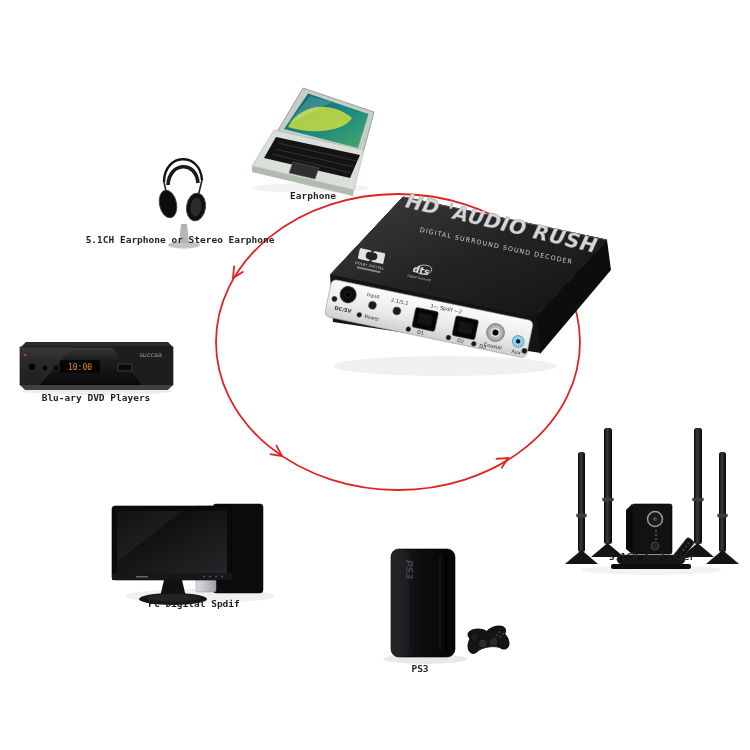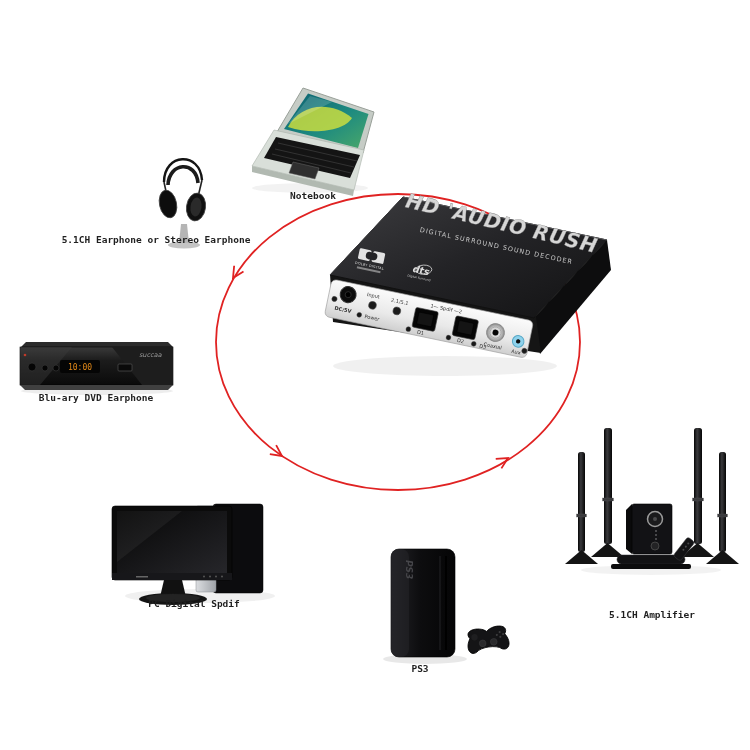--- a/index.html
+++ b/index.html
@@ -262,19 +262,19 @@
 
     <g transform="translate(684,549) rotate(38)">
       <rect x="-4.5" y="-12" width="9" height="24" rx="2.5" fill="#131315" stroke="#3a3a3c" stroke-width="0.5"></rect>
       <circle cx="0" cy="-7" r="1" fill="#4a4a4c"></circle>
       <circle cx="0" cy="-3" r="1" fill="#4a4a4c"></circle>
       <circle cx="0" cy="1" r="1" fill="#4a4a4c"></circle>
     </g>
   </g>
 </svg>
 
-<div class="lbl" style="left:313px;top:190px">Notebook</div>
-<div class="lbl" style="left:156px;top:234px">5.1CH Earphone or Stereo Earphone</div>
-<div class="lbl" style="left:96px;top:392px">Blu-ary DVD Earphone</div>
+<div class="lbl" style="left:313px;top:190px">Earphone</div>
+<div class="lbl" style="left:180px;top:234px">5.1CH Earphone or Stereo Earphone</div>
+<div class="lbl" style="left:96px;top:392px">Blu-ary DVD Players</div>
 <div class="lbl" style="left:194px;top:598px">PC Digital Spdif</div>
 <div class="lbl" style="left:420px;top:663px">PS3</div>
-<div class="lbl" style="left:652px;top:609px">5.1CH Amplifier</div>
+<div class="lbl" style="left:652px;top:551px">5.1CH Amplifier</div>
 </div>
 
 </body></html>

